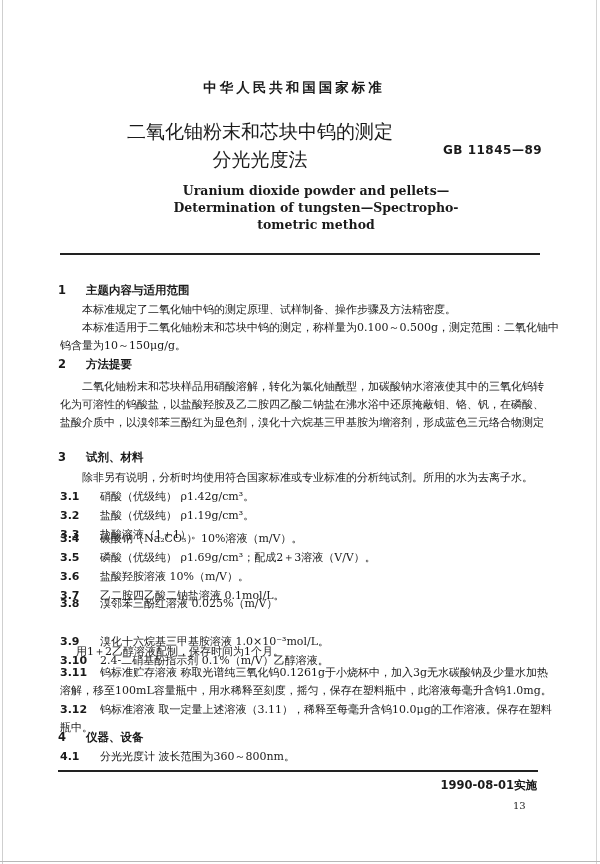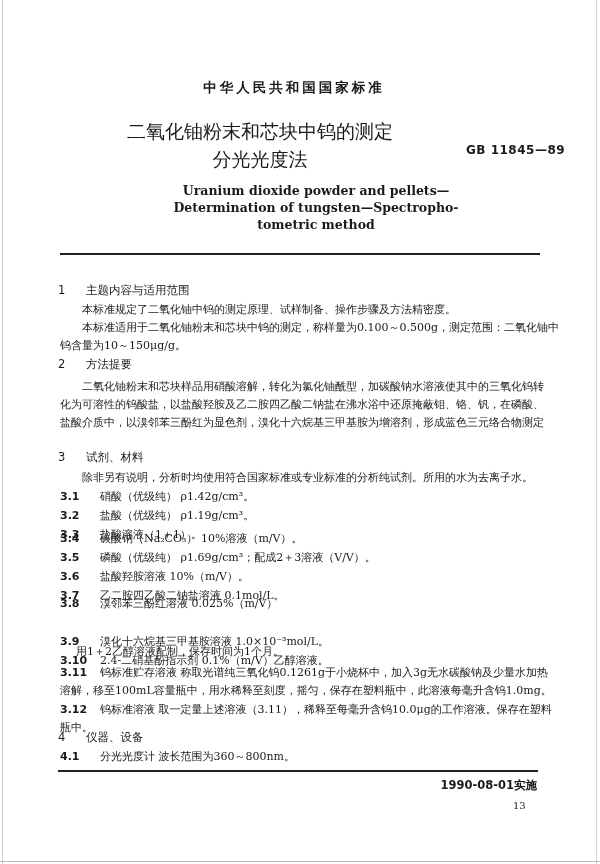--- a/index.html
+++ b/index.html
@@ -7,24 +7,24 @@
       width: 600px; height: 864px; background: #ffffff; position: relative; overflow: hidden;
       font-family: "DejaVu Serif", serif; color: #1a1a1a;
     }
     .page { position: absolute; left: 0; top: 0; width: 600px; height: 864px; }
     .edge-left { position: absolute; left: 2px; top: 0; width: 1px; height: 864px; background: #cfcfcf; }
     .edge-right { position: absolute; right: 3px; top: 0; width: 1px; height: 864px; background: #d4d4d4; }
     .edge-bottom { position: absolute; left: 0; bottom: 2px; width: 600px; height: 1px; background: #b8b8b8; }
     .abs { position: absolute; white-space: nowrap; }
     .header-cn { left: 0; width: 588px; text-align: center; top: 79px; font-family: "DejaVu Sans", sans-serif; font-weight: bold; font-size: 13.5px; letter-spacing: 3px; }
     .title-cn { left: 0; width: 520px; text-align: center; top: 117px; font-family: "DejaVu Sans", sans-serif; font-size: 19px; line-height: 28px; }
-    .std-no { left: 466px; top: 143px; font-family: "DejaVu Sans", sans-serif; font-weight: bold; font-size: 12px; letter-spacing: 0.5px; }
+    .std-no { left: 443px; top: 143px; font-family: "DejaVu Sans", sans-serif; font-weight: bold; font-size: 12px; letter-spacing: 0.5px; }
     .title-en { left: 130px; width: 300px; text-align: center; top: 182px; font-family: "DejaVu Serif", serif; font-weight: bold; font-size: 12.5px; line-height: 17px; margin-left: 36px; }
     .rule { position: absolute; height: 2px; background: #222; }
-    .sec-h { font-family: "DejaVu Sans", sans-serif; font-weight: normal; font-size: 11.5px; }
+    .sec-h { font-family: "DejaVu Sans", sans-serif; font-weight: bold; font-size: 11.5px; }
     .sec-h .num { display: inline-block; width: 28px; }
     .para { font-size: 11px; line-height: 19px; white-space: normal; }
     .item { font-size: 11px; }
     .item .num { display: inline-block; width: 40px; font-family: "DejaVu Sans", sans-serif; font-weight: bold; }
     .footer-l { left: 57px; top: 780px; font-family: "DejaVu Sans", sans-serif; font-weight: bold; font-size: 11.5px; }
     .footer-r { right: 63px; top: 778px; font-family: "DejaVu Sans", sans-serif; font-weight: bold; font-size: 11.5px; }
     .page-no { left: 513px; top: 800px; font-size: 10px; }
   </style>
 </head>
 <body>

